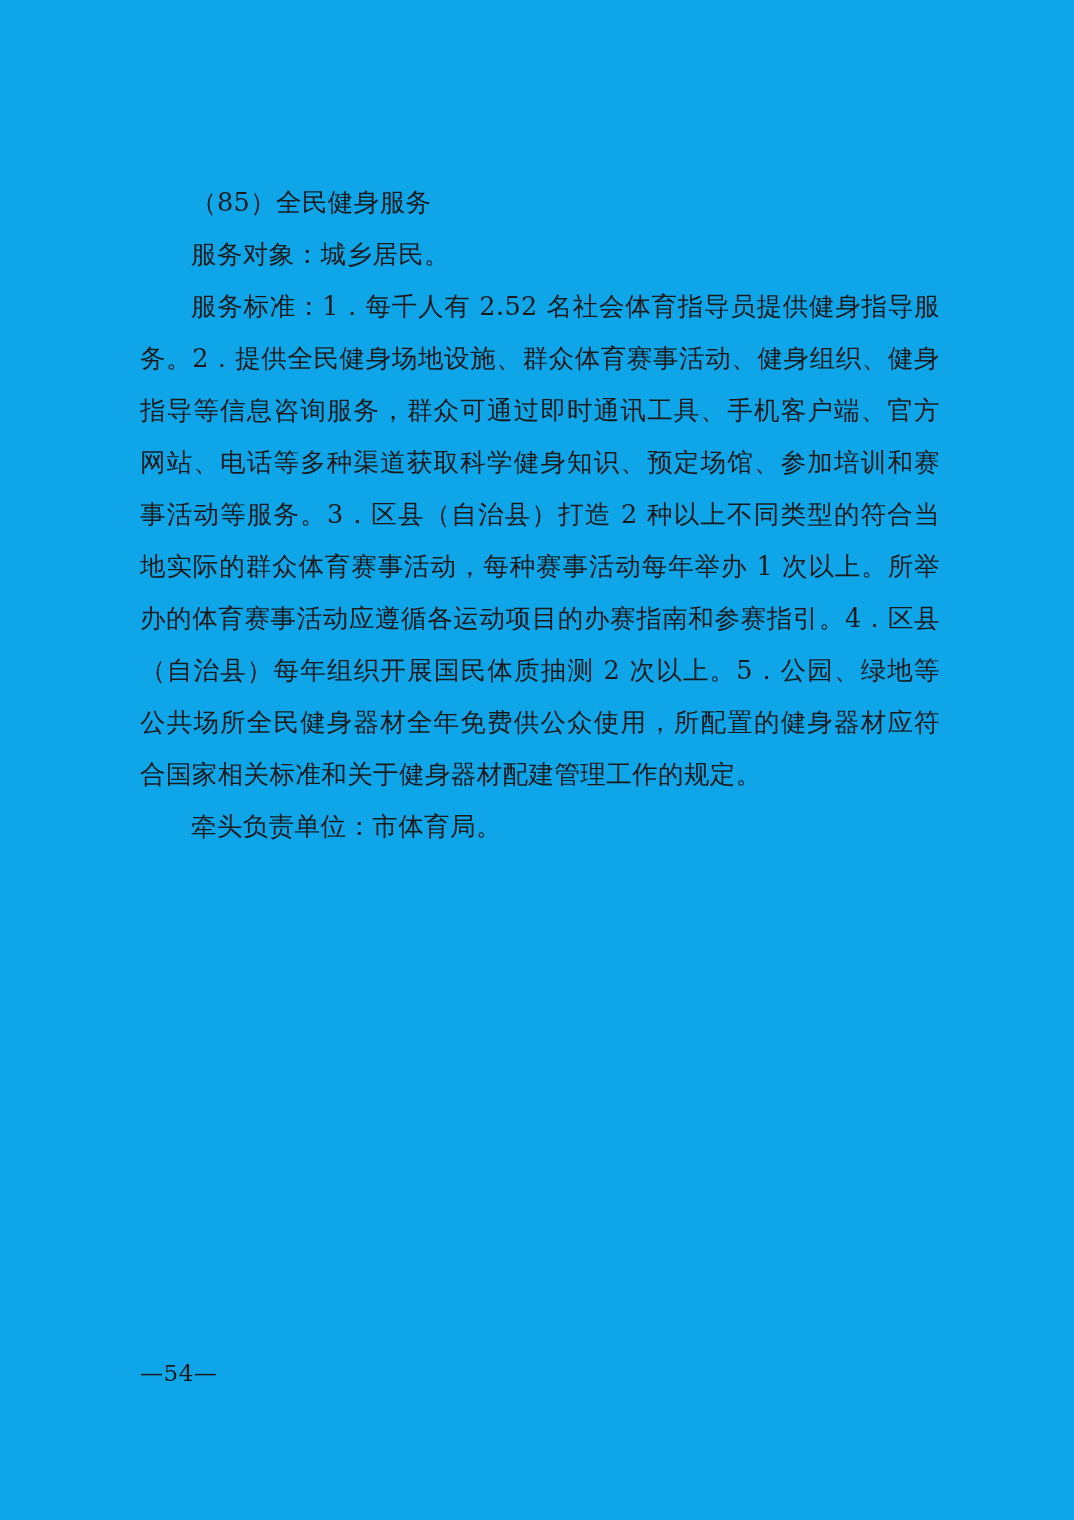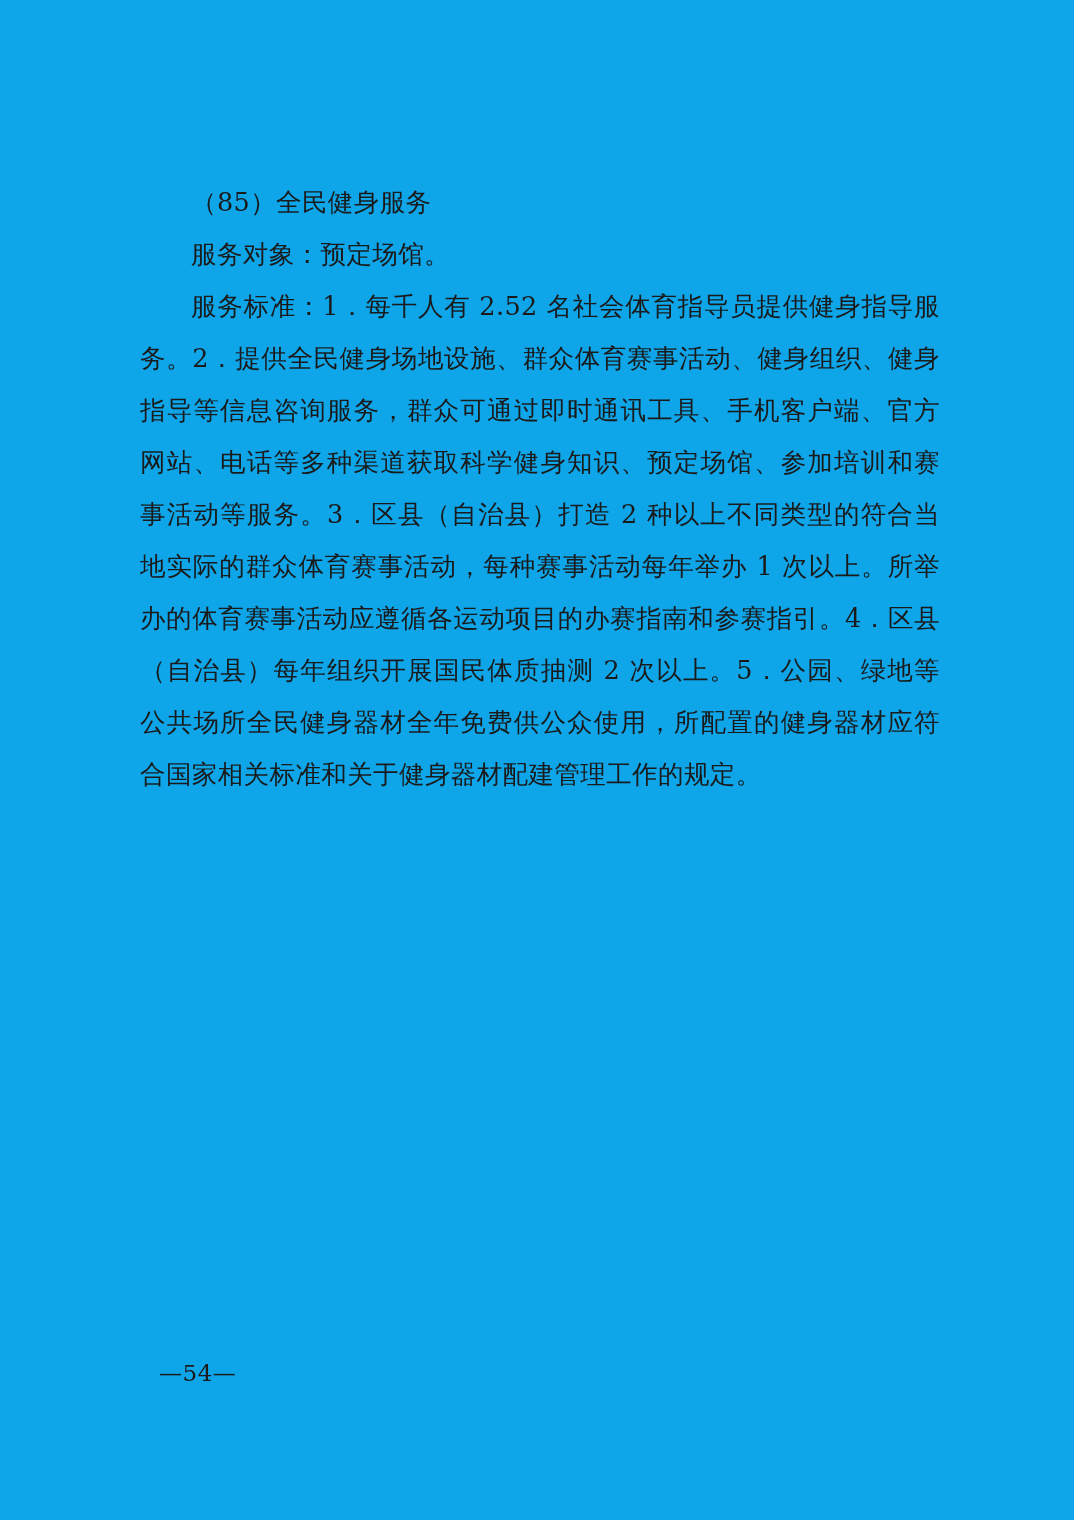--- a/index.html
+++ b/index.html
@@ -37,29 +37,29 @@
   .body-text {
     text-indent: 2em;
   }
   .footer {
     position: absolute;
     left: 140px;
     top: 1360px;
     font-size: 23px;
     letter-spacing: 0.5px;
     color: #1a1a1a;
-    margin-left: 19px;
   }
 </style>
 </head>
 <body>
 
 <div class="page">
 
   <div class="content">
     <p class="para indent">（85）全民健身服务</p>
-    <p class="para body-text">服务对象：预定场馆。</p>
+    <p class="para body-text">服务对象：城乡居民。</p>
     <p class="para body-text">服务标准：1．每千人有 2.52 名社会体育指导员提供健身指导服务。2．提供全民健身场地设施、群众体育赛事活动、健身组织、健身指导等信息咨询服务，群众可通过即时通讯工具、手机客户端、官方网站、电话等多种渠道获取科学健身知识、预定场馆、参加培训和赛事活动等服务。3．区县（自治县）打造 2 种以上不同类型的符合当地实际的群众体育赛事活动，每种赛事活动每年举办 1 次以上。所举办的体育赛事活动应遵循各运动项目的办赛指南和参赛指引。4．区县（自治县）每年组织开展国民体质抽测 2 次以上。5．公园、绿地等公共场所全民健身器材全年免费供公众使用，所配置的健身器材应符合国家相关标准和关于健身器材配建管理工作的规定。</p>
+    <p class="para body-text">牵头负责单位：市体育局。</p>
   </div>
 
   <div class="footer">—54—</div>
 
 </div>
 
 </body></html>

